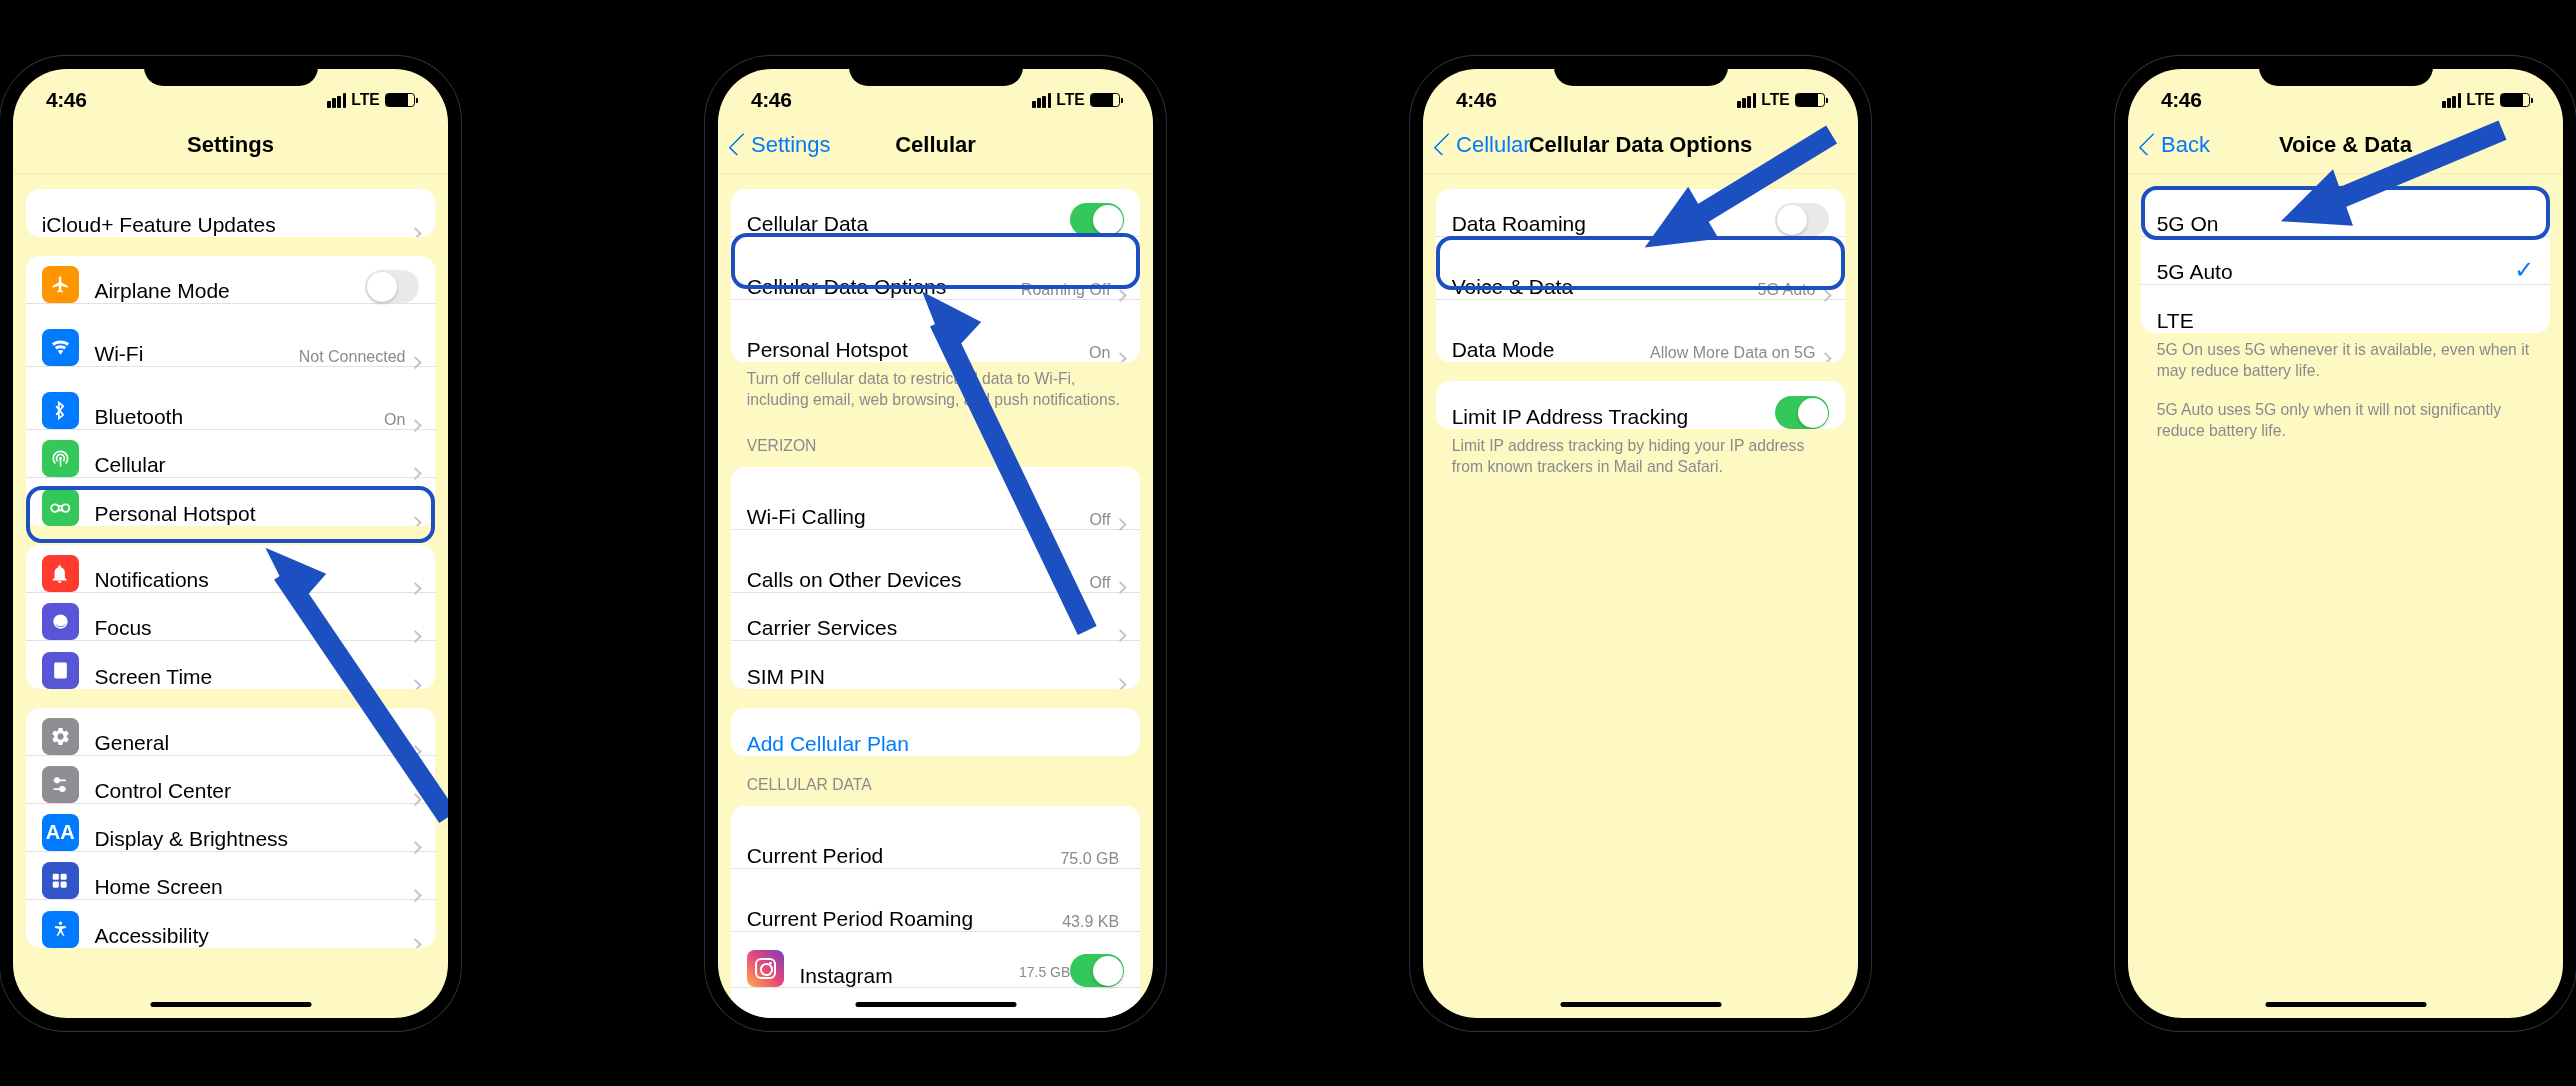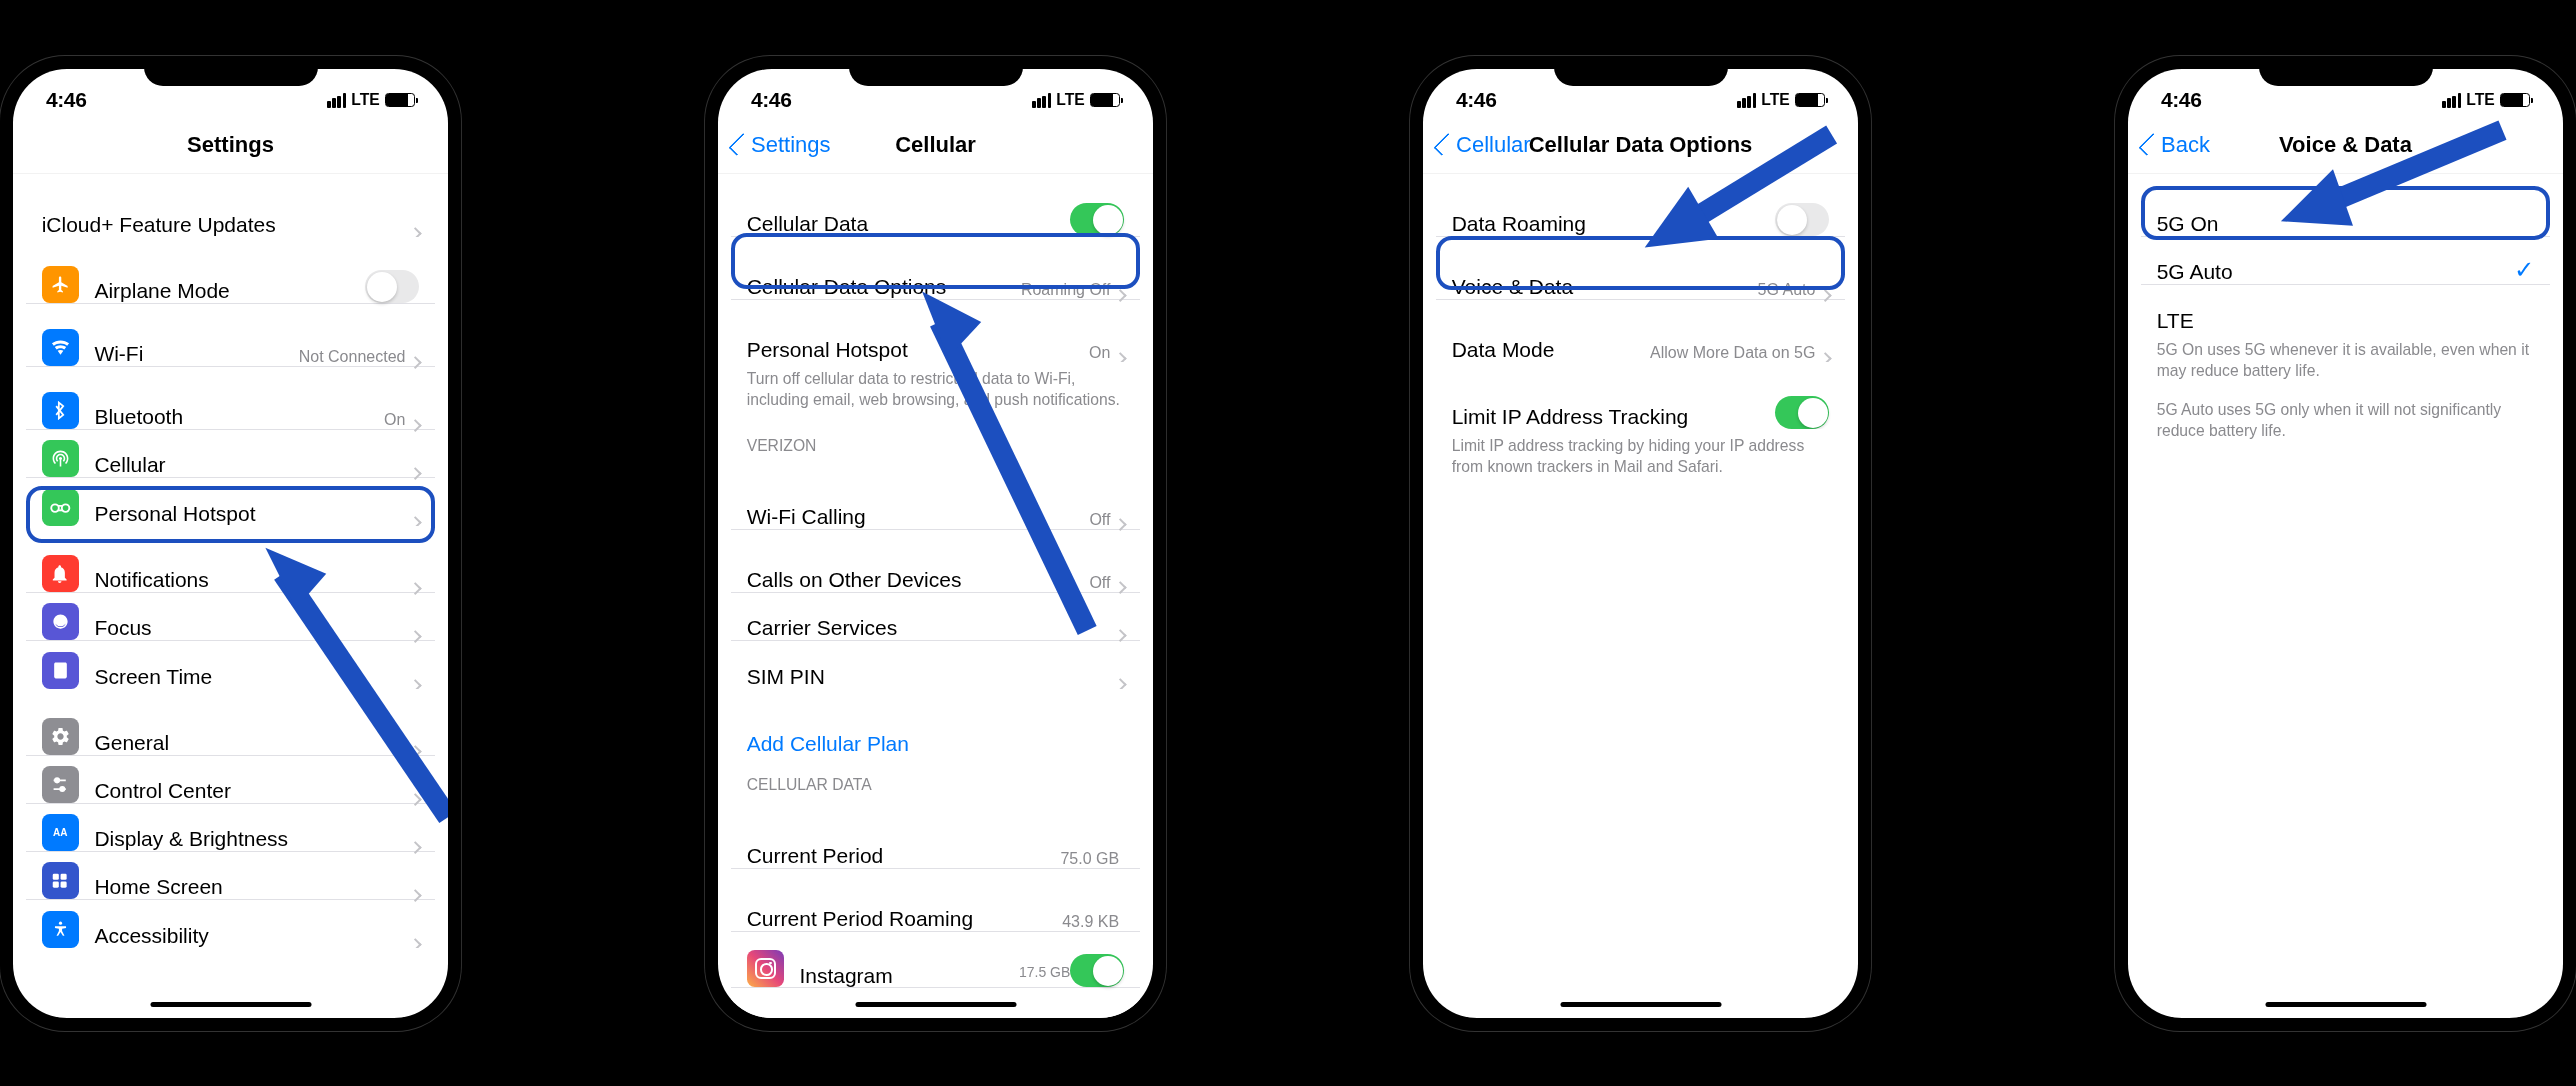--- a/index.html
+++ b/index.html
@@ -18,21 +18,21 @@
     height: 975px;
     background: #000;
     border-radius: 65px;
     padding: 13px;
     position: relative;
     box-shadow: 0 0 0 0.9px #333;
   }
   .screen {
     width: 100%;
     height: 100%;
-    background: #ffffff;
+    background: #fef9c3;
     border-radius: 54px;
     overflow: hidden;
     position: relative;
   }
   .notch {
     position: absolute;
     top: 0;
     left: 50%;
     transform: translateX(-50%);
     width: 174px;
@@ -309,21 +309,21 @@
                 <circle cx="7" cy="5" r="2.5" fill="#fff"></circle>
                 <line x1="3" y1="15" x2="17" y2="15"></line>
                 <circle cx="13" cy="15" r="2.5" fill="#fff"></circle>
               </svg>
             </div>
           <span class="row-label">Control Center</span>
           <span class="chevron"></span>
         </div>
         <div class="row">
           <div class="icon-box" style="background:#007aff">
-              <span style="font-size:10px;font-weight:700">AA</span>
+              <span style="font-size:20px;font-weight:700">AA</span>
             </div>
           <span class="row-label">Display &amp; Brightness</span>
           <span class="chevron"></span>
         </div>
         <div class="row">
           <div class="icon-box" style="background:#3355cc">
               <svg width="17.4" height="17.4" viewBox="0 0 20 20" fill="#fff">
                 <rect x="2" y="2" width="7" height="7" rx="1.5"></rect>
                 <rect x="11" y="2" width="7" height="7" rx="1.5"></rect>
                 <rect x="2" y="11" width="7" height="7" rx="1.5"></rect>

